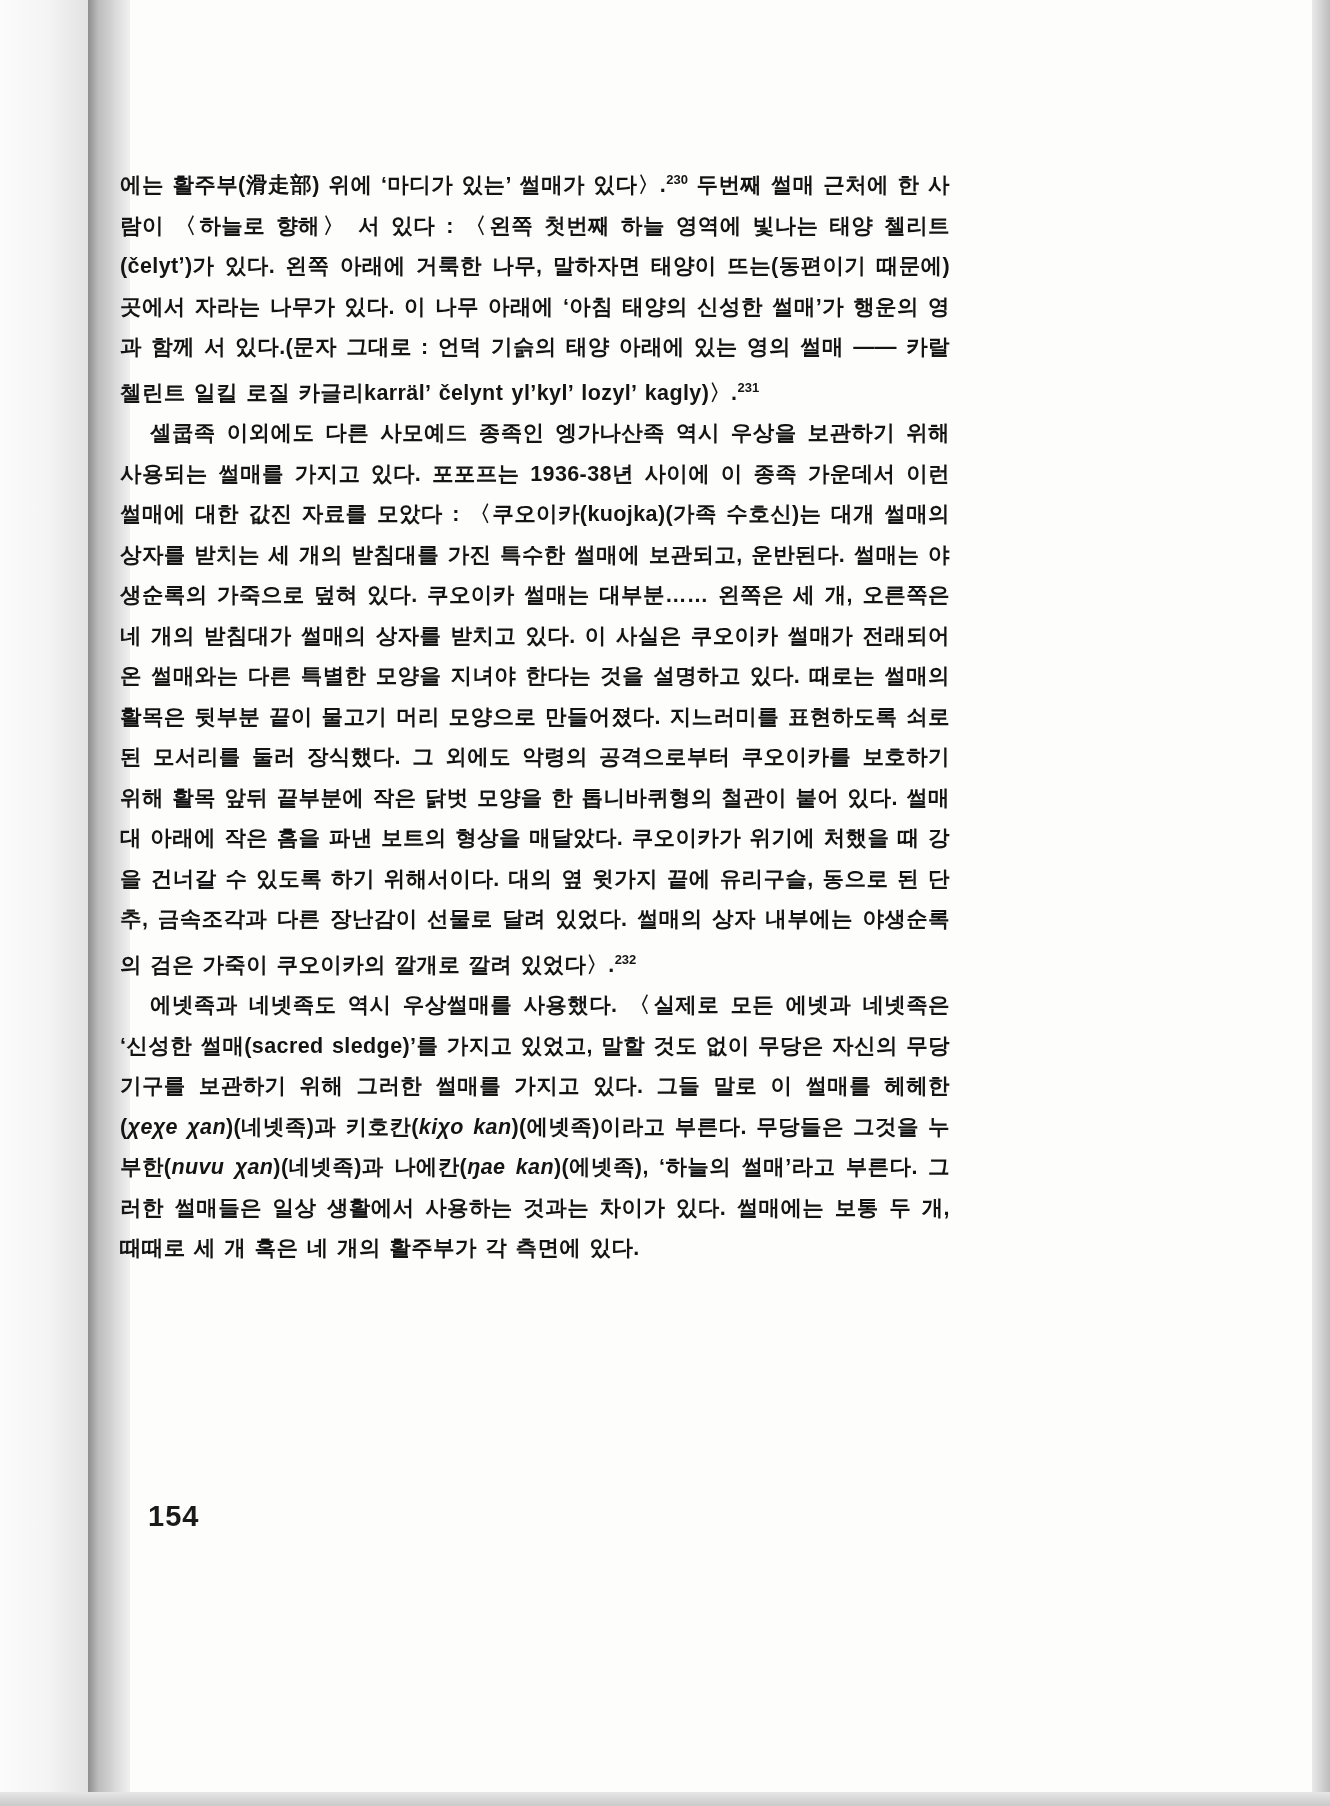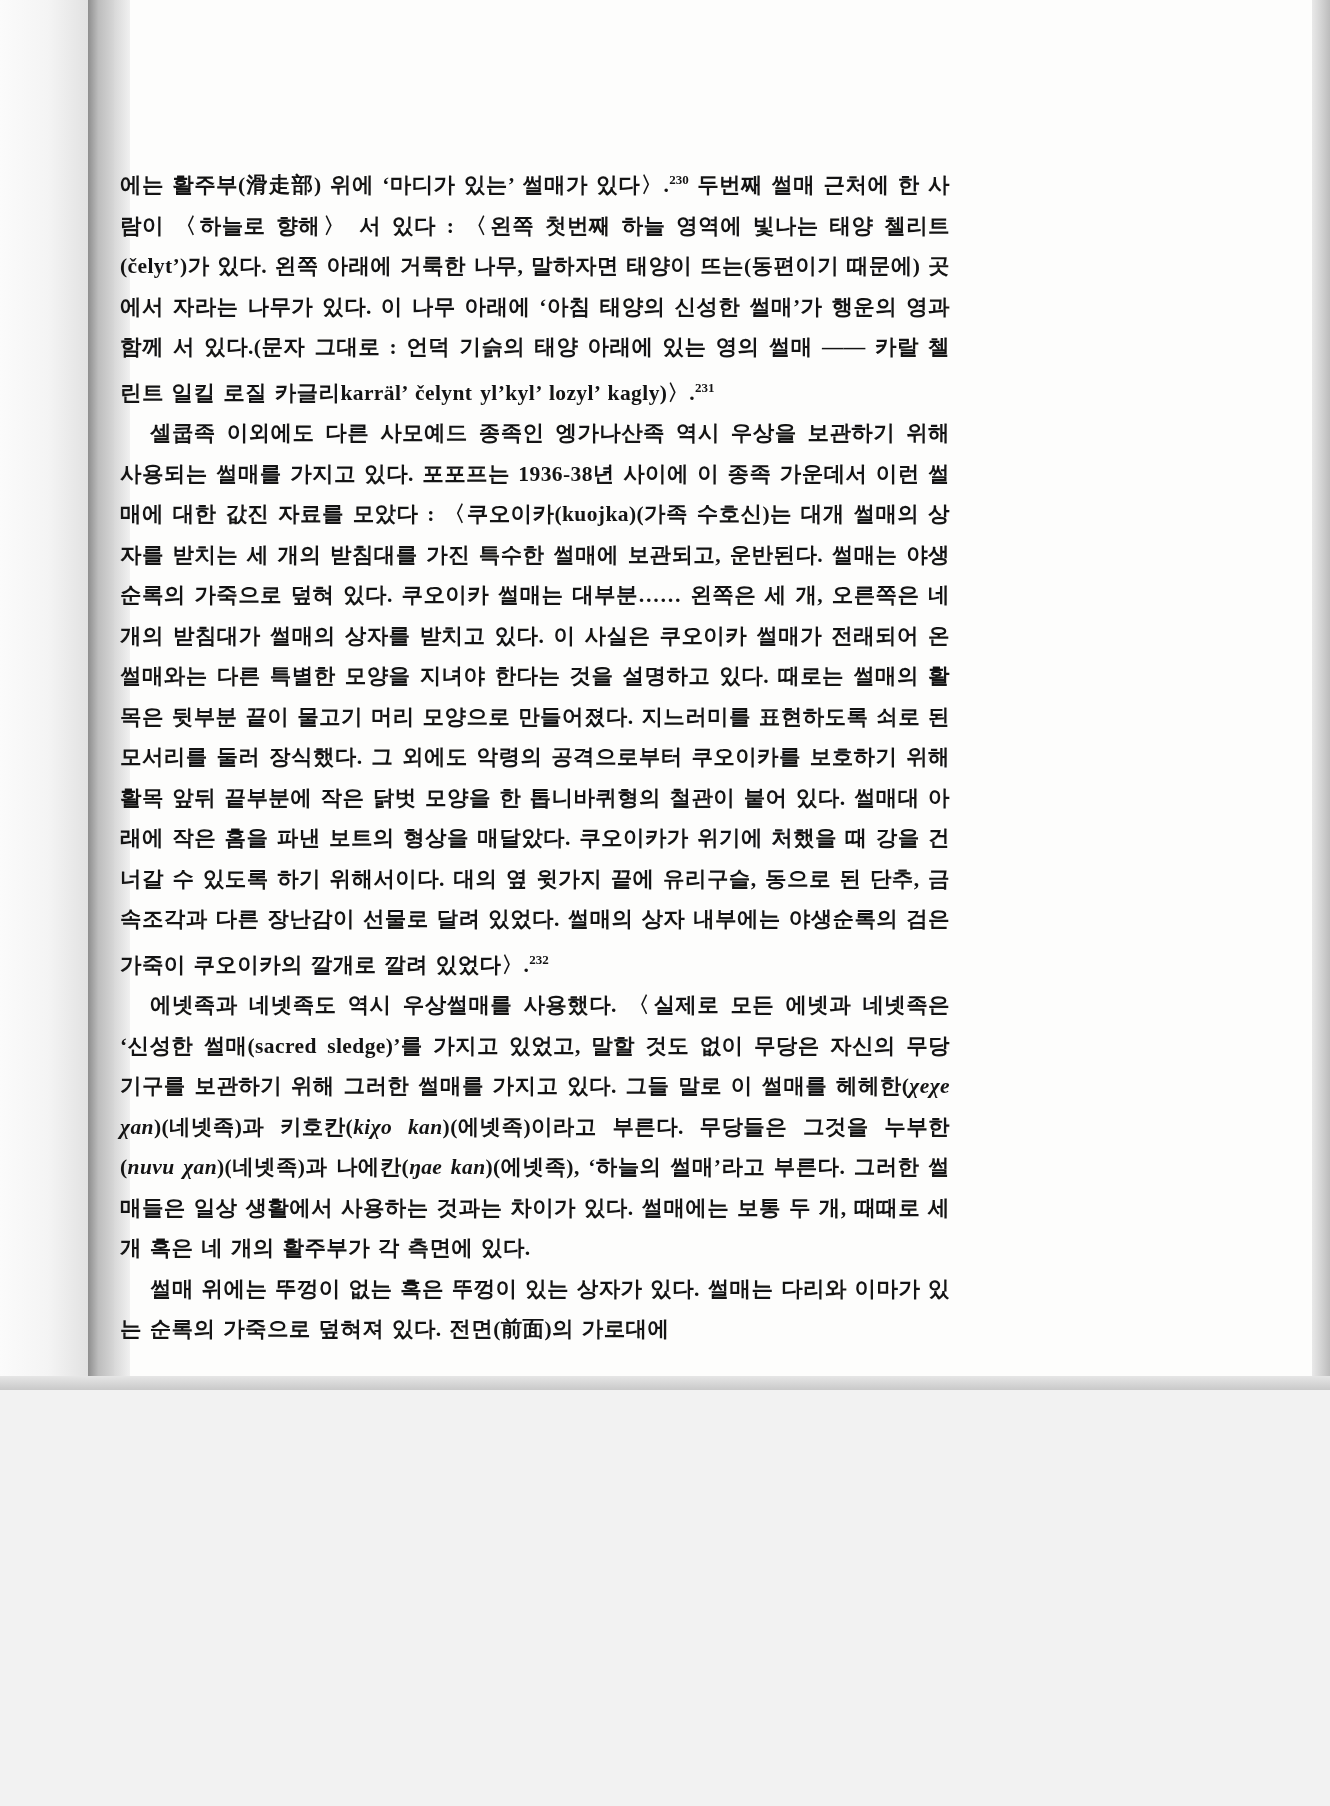--- a/index.html
+++ b/index.html
@@ -3,24 +3,24 @@
 <meta charset="utf-8">
 <style>
   html, body {
     margin: 0;
     padding: 0;
     background: #f2f2f2;
   }
   .page-canvas {
     position: relative;
     width: 1330px;
-    height: 1390px;
+    height: 1806px;
     background: #84cc16;
     overflow: hidden;
-    font-family: Liberation Serif, serif;
+    font-family: Liberation Sans, sans-serif;
   }
   
   .edge-left-dark {
     position: absolute;
     left: 0; top: 0;
     width: 88px; height: 100%;
     background: linear-gradient(to right, #fbfbfb 0%, #f4f4f4 55%, #e2e2e2 100%);
   }
   .edge-gutter {
     position: absolute;
@@ -103,17 +103,16 @@
   <div class="edge-right"></div>
   <div class="edge-bottom"></div>
 
   <div class="text-block">
     <p class="para"><span>에는 활주부(滑走部) 위에 ‘마디가 있는’ 썰매가 있다〉.</span><sup>230</sup><span> 두번째 썰매 근처에 한 사람이 〈하늘로 향해〉 서 있다 : 〈왼쪽 첫번째 하늘 영역에 빛나는 태양 첼리트(čelytʼ)가 있다. 왼쪽 아래에 거룩한 나무, 말하자면 태양이 뜨는(동편이기 때문에) 곳에서 자라는 나무가 있다. 이 나무 아래에 ‘아침 태양의 신성한 썰매’가 행운의 영과 함께 서 있다.(문자 그대로 : 언덕 기슭의 태양 아래에 있는 영의 썰매 —— 카랄 첼린트 일킬 로질 카글리karräl’ čelynt yl’kyl’ lozyl’ kagly)〉.</span><sup>231</sup></p>
 
     <p class="para indent"><span>셀쿱족 이외에도 다른 사모예드 종족인 엥가나산족 역시 우상을 보관하기 위해 사용되는 썰매를 가지고 있다. 포포프는 1936-38년 사이에 이 종족 가운데서 이런 썰매에 대한 값진 자료를 모았다 : 〈쿠오이카(kuojka)(가족 수호신)는 대개 썰매의 상자를 받치는 세 개의 받침대를 가진 특수한 썰매에 보관되고, 운반된다. 썰매는 야생순록의 가죽으로 덮혀 있다. 쿠오이카 썰매는 대부분…… 왼쪽은 세 개, 오른쪽은 네 개의 받침대가 썰매의 상자를 받치고 있다. 이 사실은 쿠오이카 썰매가 전래되어 온 썰매와는 다른 특별한 모양을 지녀야 한다는 것을 설명하고 있다. 때로는 썰매의 활목은 뒷부분 끝이 물고기 머리 모양으로 만들어졌다. 지느러미를 표현하도록 쇠로 된 모서리를 둘러 장식했다. 그 외에도 악령의 공격으로부터 쿠오이카를 보호하기 위해 활목 앞뒤 끝부분에 작은 닭벗 모양을 한 톱니바퀴형의 철관이 붙어 있다. 썰매대 아래에 작은 홈을 파낸 보트의 형상을 매달았다. 쿠오이카가 위기에 처했을 때 강을 건너갈 수 있도록 하기 위해서이다. 대의 옆 윗가지 끝에 유리구슬, 동으로 된 단추, 금속조각과 다른 장난감이 선물로 달려 있었다. 썰매의 상자 내부에는 야생순록의 검은 가죽이 쿠오이카의 깔개로 깔려 있었다〉.</span><sup>232</sup></p>
 
     <p class="para indent"><span>에넷족과 네넷족도 역시 우상썰매를 사용했다. 〈실제로 모든 에넷과 네넷족은 ‘신성한 썰매(sacred sledge)’를 가지고 있었고, 말할 것도 없이 무당은 자신의 무당 기구를 보관하기 위해 그러한 썰매를 가지고 있다. 그들 말로 이 썰매를 헤헤한(</span><span class="ital">χeχe χan</span><span>)(네넷족)과 키호칸(</span><span class="ital">kiχo kan</span><span>)(에넷족)이라고 부른다. 무당들은 그것을 누부한(</span><span class="ital">nuvu χan</span><span>)(네넷족)과 나에칸(</span><span class="ital">ŋae kan</span><span>)(에넷족), ‘하늘의 썰매’라고 부른다. 그러한 썰매들은 일상 생활에서 사용하는 것과는 차이가 있다. 썰매에는 보통 두 개, 때때로 세 개 혹은 네 개의 활주부가 각 측면에 있다.</span></p>
 
-    <p class="para indent">썰매 위에는 뚜껑이 없는 혹은 뚜껑이 있는 상자가 있다. 썰매는 다리와 이마가 있는 순록의 가죽으로 덮혀져 있다. 전면(前面)의 가로대에</p>
   </div>
 
   <div class="page-number">154</div>
 </div>
 
 </body></html>

